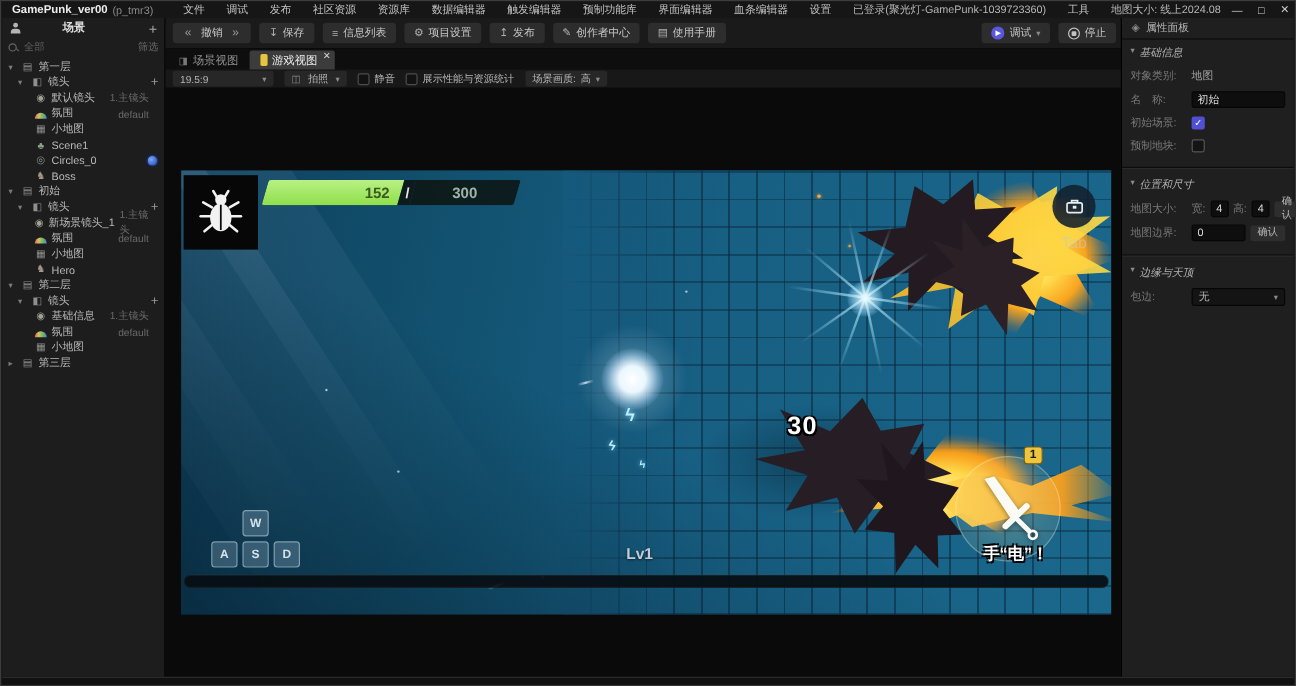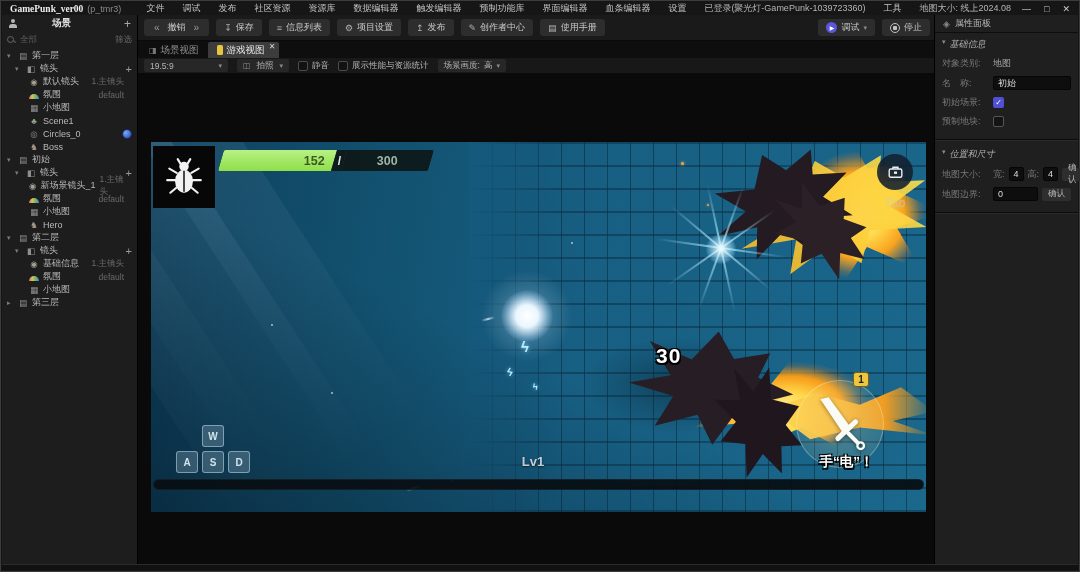--- a/index.html
+++ b/index.html
@@ -3,21 +3,21 @@
 <meta charset="utf-8">
 <style>
   * { margin:0; padding:0; box-sizing:border-box; }
   html,body { width:1080px; height:572px; overflow:hidden; background:#000;
     font-family:"Liberation Sans","DejaVu Sans",sans-serif; }
   .window { position:absolute; inset:0; background:#151515; border:1px solid #3c3c3c; }
 
   
   .titlebar { position:absolute; left:1px; right:1px; top:1px; height:13px; background:#161616;
     display:flex; align-items:center; padding:0 8px; gap:0; }
-  .tb-title { font-size:9.5px; font-weight:bold; color:#ededed; margin-right:4px; white-space:nowrap;font-family:Liberation Serif, serif; }
+  .tb-title { font-size:9.5px; font-weight:bold; color:#ededed; margin-right:4px; white-space:nowrap; }
   .tb-sub { font-size:9px; color:#8a8a8a; margin-right:16px; }
   .menu-item { font-size:9px; color:#c3c3c3; padding:0 9px; white-space:nowrap;text-align:center; }
   .menu-status { font-size:9px; color:#b5b5b5; padding:16px 9px; white-space:nowrap; }
   .win-controls { margin-left:auto; display:flex; gap:13px; color:#cccccc; font-size:9px; align-items:center; }
 
   
   .sidebar { position:absolute; left:1px; top:14px; width:136px; bottom:7px; background:#1d1d1d;
     border-right:1px solid #000; }
   .sb-head { height:17px; display:flex; align-items:center; padding:0 6px; gap:5px; }
   .icon-person { width:9px; height:9px; position:relative; }
@@ -584,16 +584,29 @@
       </div>
       <div class="prow">
         <span class="plabel">地图边界:</span>
         <span class="pinput border-inp">0</span>
         <span class="confirm">确认</span>
       </div>
     </div>
 
     <div class="divider"></div>
 
+    <div class="rp-sec">
+      <div class="sec-title">
+        <span class="caret">▾</span>
+        <span>边缘与天顶</span>
+      </div>
+      <div class="prow">
+        <span class="plabel">包边:</span>
+        <span class="pselect">
+          <span>无</span>
+          <span class="caret">▾</span>
+        </span>
+      </div>
+    </div>
   </div>
 
   <div class="footer"></div>
 </div>
 
 </body></html>

